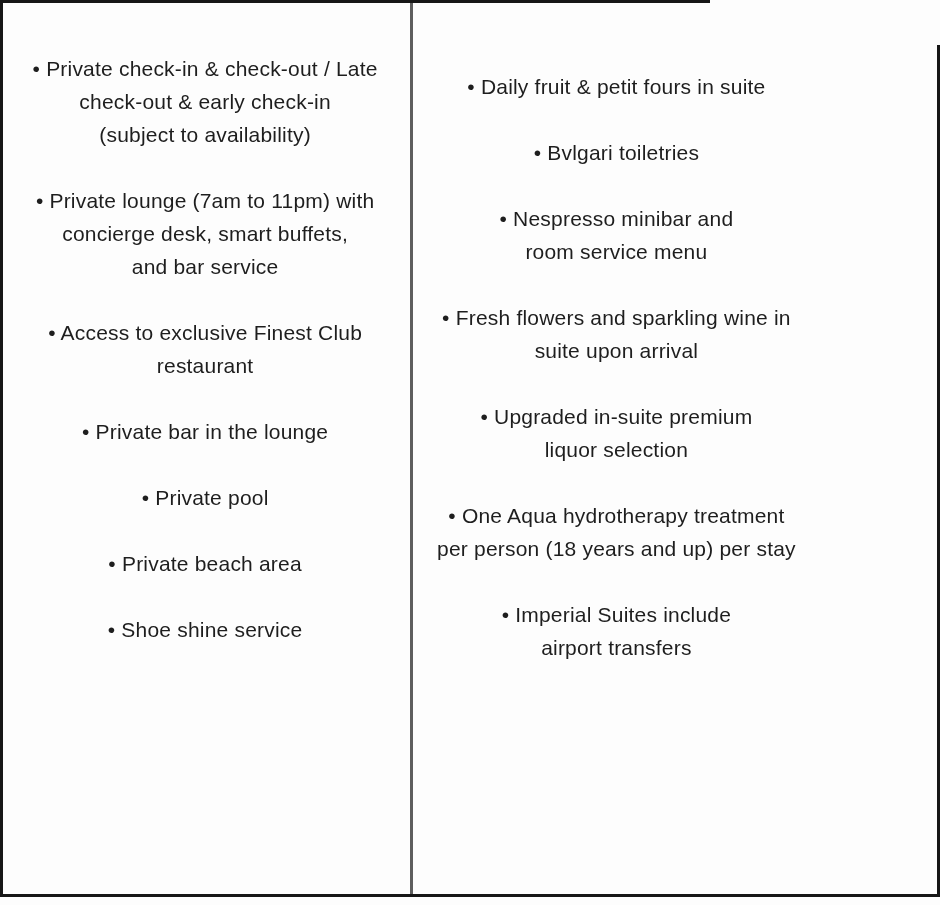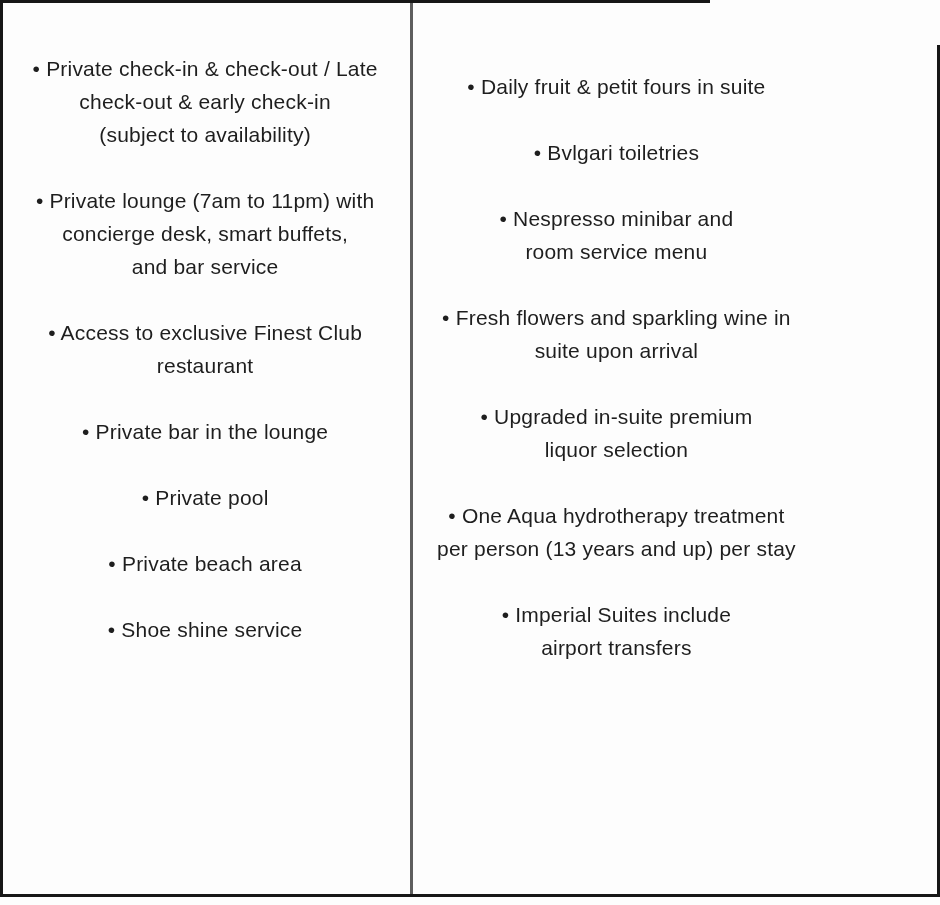--- a/index.html
+++ b/index.html
@@ -85,21 +85,21 @@
     <div class="col col-right">
         <div class="item">• Daily fruit &amp; petit fours in suite</div>
         <div class="item">• Bvlgari toiletries</div>
         <div class="item">• Nespresso minibar and
 room service menu</div>
         <div class="item">• Fresh flowers and sparkling wine in
 suite upon arrival</div>
         <div class="item">• Upgraded in-suite premium
 liquor selection</div>
         <div class="item">• One Aqua hydrotherapy treatment
-per person (13 years and up) per stay</div>
+per person (18 years and up) per stay</div>
         <div class="item">• Imperial Suites include
 airport transfers</div>
       </div>
   </div>
 
   <div class="border-line border-top"></div>
   <div class="border-line border-left"></div>
   <div class="border-line border-bottom"></div>
   <div class="border-line border-right"></div>
 

